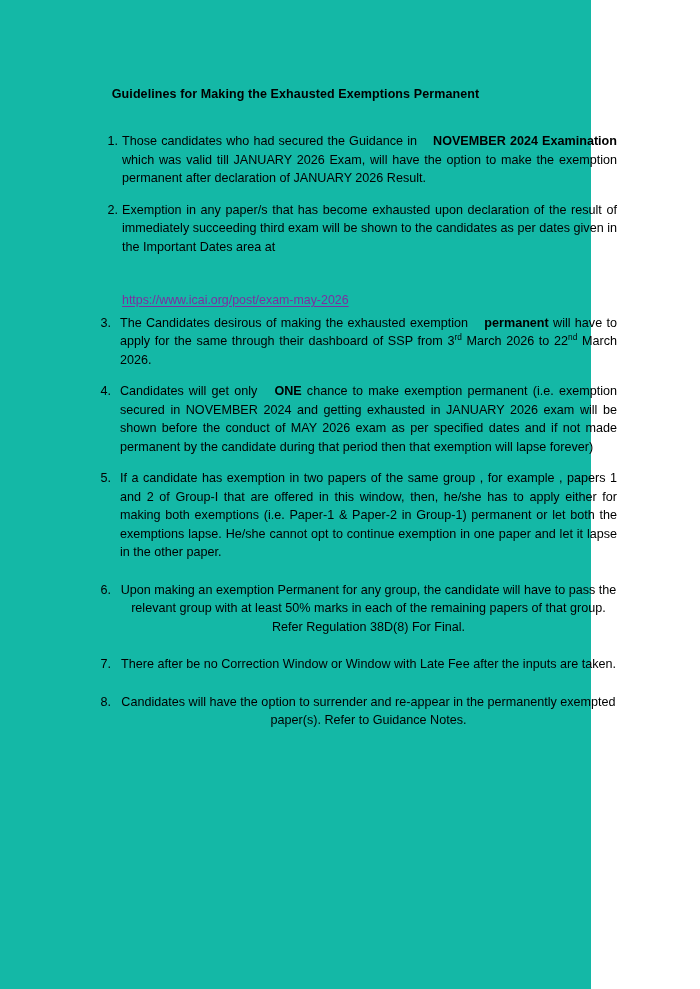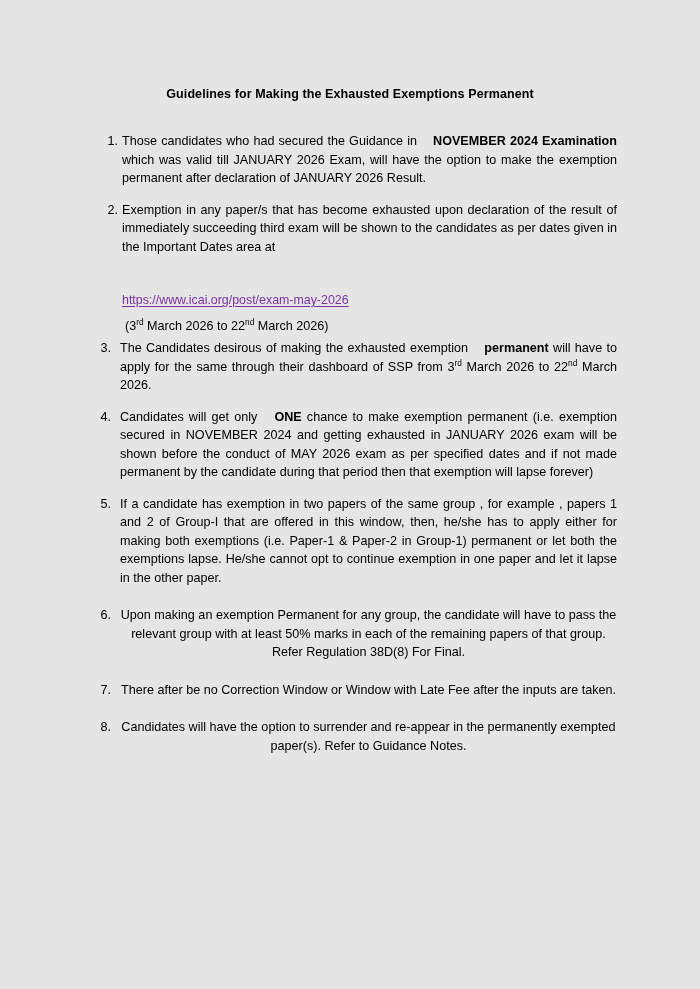--- a/index.html
+++ b/index.html
@@ -9,23 +9,23 @@
   }
   body {
     width: 700px;
     height: 989px;
     font-family: "Liberation Sans", sans-serif;
     color: #000000;
     -webkit-font-smoothing: antialiased;
   }
   .page {
     position: relative;
-    width: 700px;
+    width: 591px;
     height: 989px;
-    background: #e5e5e5;
+    background: #14b8a6;
     box-sizing: border-box;
   }
   .doc-title {
     text-align: center;
     font-size: 12.5px;
     font-weight: bold;
     letter-spacing: 0.1px;
     margin: 0;
     padding-top: 87px;
     line-height: 1.2;
@@ -108,21 +108,21 @@
 
   <ol class="list" id="list-root">
       <li class="item indent-a">
         <span class="num">1.</span>
         <span class="body-text"><span>Those candidates who had secured the Guidance in </span><b>NOVEMBER 2024 Examination</b><span> which was valid till  JANUARY 2026 Exam, will have the option to make the exemption permanent after declaration of  JANUARY 2026 Result.</span></span>
       </li>
       <li class="item indent-a">
         <span class="num">2.</span>
         <span class="body-text"><span>Exemption in any paper/s that has become exhausted upon declaration of the result of immediately succeeding third exam will be shown to the candidates as per dates given in the Important Dates area at</span></span>
       </li>
-      <li class="link-block"><a class="doc-link" href="#" style="color: rgb(124, 47, 160); text-align: right;">https://www.icai.org/post/exam-may-2026</a><span class="date-range"><span>(3</span><sup>rd</sup><span> March 2026 to 22</span><sup>nd</sup><span> March 2026)</span></span></li>
+      <li class="link-block"><a class="doc-link" href="#" style="color: rgb(124, 47, 160); text-align: right;">https://www.icai.org/post/exam-may-2026</a></li>
       <li class="item indent-b">
         <span class="num">3.</span>
         <span class="body-text"><span>The Candidates desirous of making the exhausted exemption </span><b>permanent</b><span> will have to  apply for the same through their dashboard of SSP from 3</span><sup>rd</sup><span> March 2026 to 22</span><sup>nd</sup><span> March 2026.</span></span>
       </li>
       <li class="item indent-b">
         <span class="num">4.</span>
         <span class="body-text"><span>Candidates will get only </span><b>ONE</b><span> chance to make exemption permanent (i.e. exemption secured in  NOVEMBER 2024 and getting exhausted in JANUARY 2026 exam will be shown before the conduct of  MAY 2026 exam as per specified dates and if not made permanent by  the candidate during that period then that exemption will lapse forever)</span></span>
       </li>
       <li class="item indent-b">
         <span class="num">5.</span>

